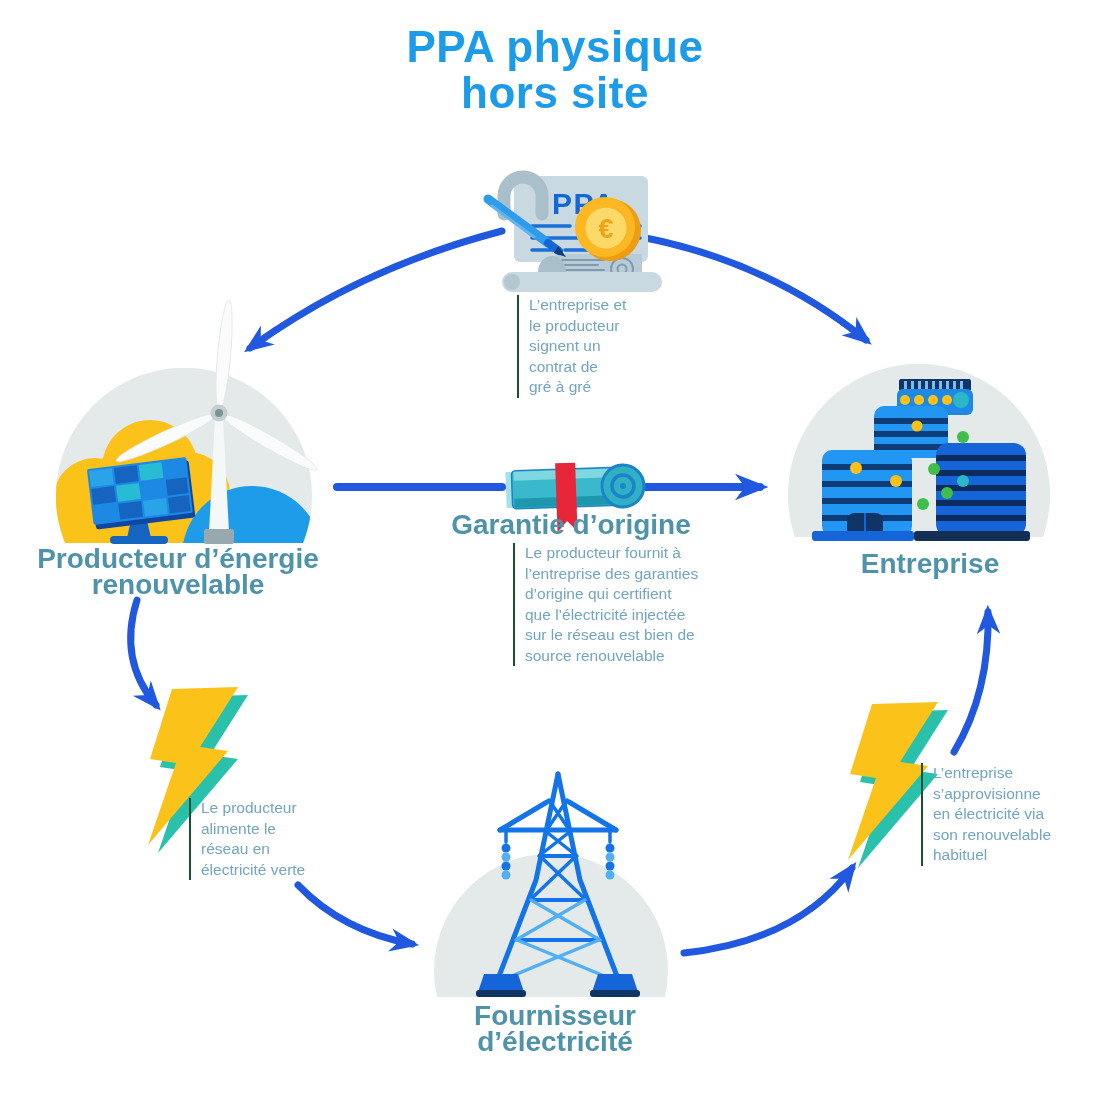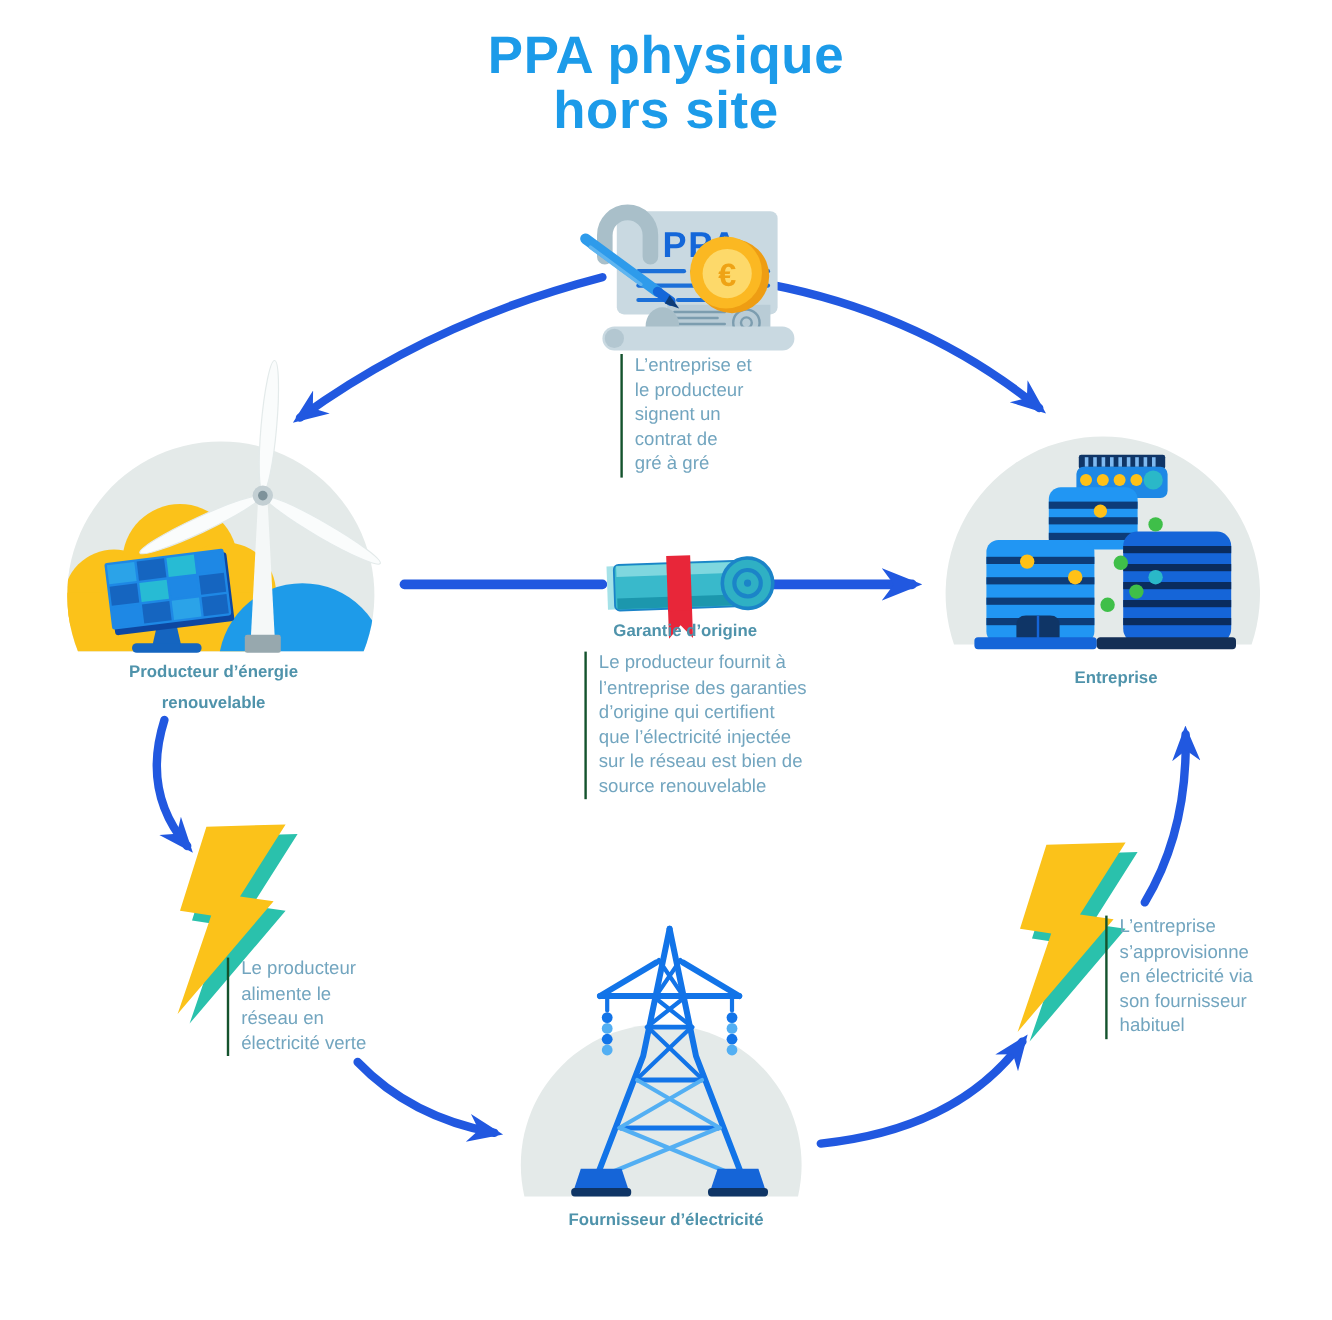--- a/index.html
+++ b/index.html
@@ -2,29 +2,29 @@
 <html><head>
 <meta charset="utf-8">
 <style>
   html,body{margin:0;padding:0;background:#ffffff;}
   .stage{position:relative;width:1110px;height:1100px;background:#ffffff;overflow:hidden;
          font-family:"Liberation Sans", sans-serif;}
   svg{position:absolute;left:0;top:0;}
   .title{position:absolute;left:0;top:24px;width:1110px;text-align:center;
          font-size:44px;line-height:46px;font-weight:800;color:#1C9BE9;white-space:pre-line;letter-spacing:.5px;}
   .label{position:absolute;font-weight:700;color:#4F93AB;text-align:center;white-space:pre-line;
-         font-size:14px;line-height:26px;}
+         font-size:28px;line-height:26px;}
   .note{position:absolute;font-size:15.5px;line-height:20.5px;color:#72A5BF;white-space:pre-line;
         border-left:2px solid #14532d;padding-left:10px;}
   .lbl-producer{left:30px;top:546px;width:296px;}
   .lbl-company{left:830px;top:551px;width:200px;}
   .lbl-guarantee{left:421px;top:512px;width:300px;}
   .lbl-supplier{left:405px;top:1003px;width:300px;}
   .note-contract{left:517px;top:295px;width:125px;}
-  .note-guarantee{left:487px;top:543px;width:212px;}
+  .note-guarantee{left:513px;top:543px;width:212px;}
   .note-producer-feeds{left:189px;top:798px;width:138px;}
   .note-company-buys{left:921px;top:763px;width:140px;}
   .svgtext{font-family:"Liberation Sans", sans-serif;font-weight:800;}
 </style>
 </head>
 <body>
 
 <div class="stage">
 
 <svg width="1110" height="1100" viewBox="0 0 1110 1100">
@@ -291,16 +291,16 @@
 que l’électricité injectée
 sur le réseau est bien de
 source renouvelable</div>
   <div class="note note-producer-feeds">Le producteur
 alimente le
 réseau en
 électricité verte</div>
   <div class="note note-company-buys">L’entreprise
 s’approvisionne
 en électricité via
-son fournisseur
+son renouvelable
 habituel</div>
 
 </div>
 
 </body></html>

